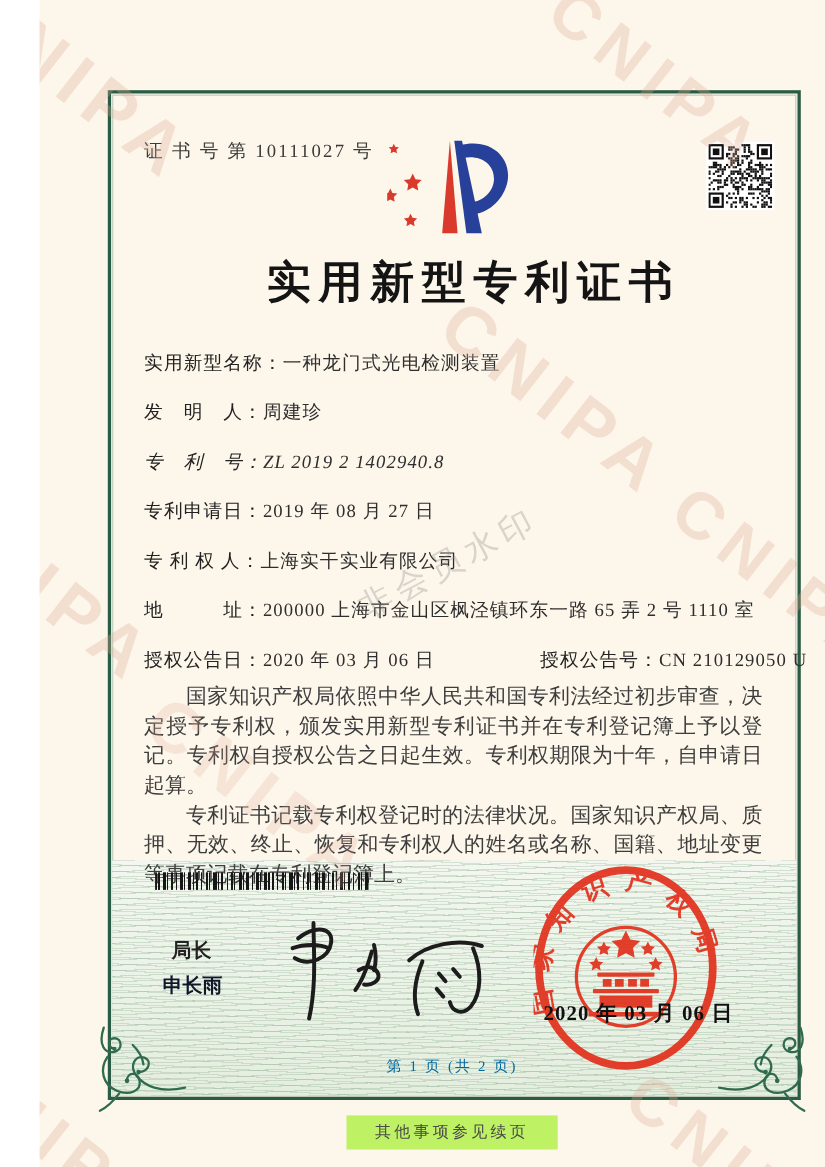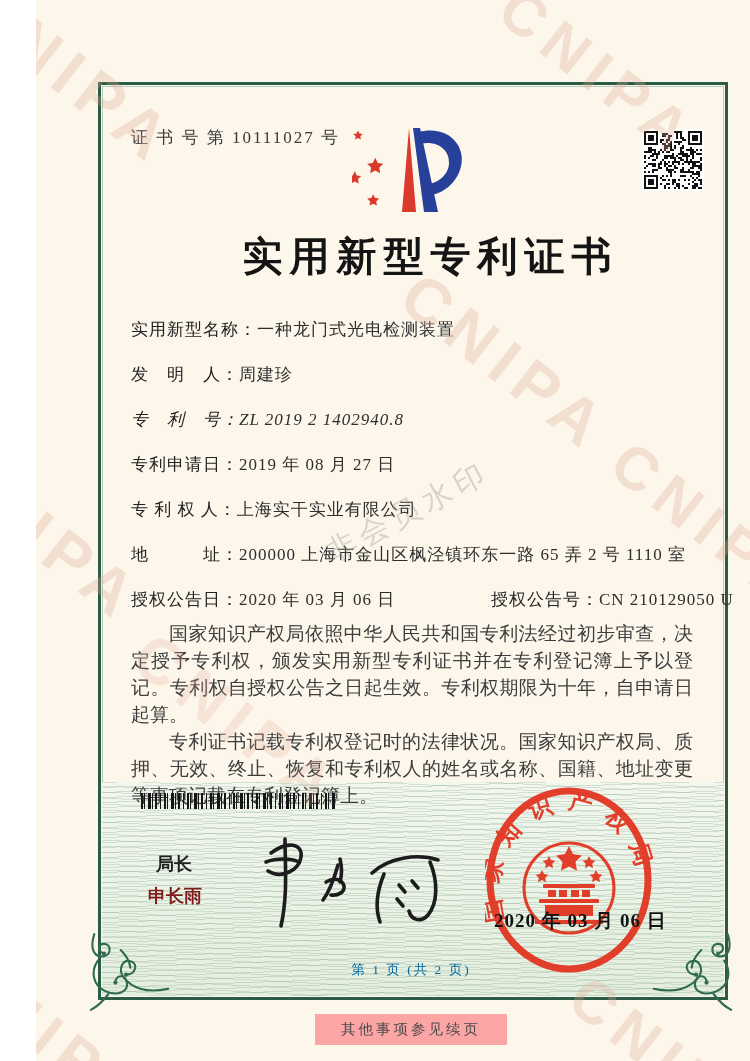--- a/index.html
+++ b/index.html
@@ -55,36 +55,36 @@
     background:repeating-linear-gradient(90deg,
       #161616 0 2px, rgba(0,0,0,0) 2px 3px,
       #161616 3px 4px, rgba(0,0,0,0) 4px 7px,
       #161616 7px 10px, rgba(0,0,0,0) 10px 11px,
       #161616 11px 12px, rgba(0,0,0,0) 12px 14px,
       #161616 14px 16px, rgba(0,0,0,0) 16px 19px,
       #161616 19px 20px, rgba(0,0,0,0) 20px 23px);
   }
   
   .sig-title{position:absolute; left:120px; top:852px; font-family:"Liberation Sans","DejaVu Sans",sans-serif; font-weight:bold; font-size:18px; color:#222;}
-  .sig-name{position:absolute; left:112px; top:884px; font-family:"Liberation Sans","DejaVu Sans",sans-serif; font-weight:bold; font-size:18px; color:#7f1d1d;}
+  .sig-name{position:absolute; left:112px; top:884px; font-family:"Liberation Sans","DejaVu Sans",sans-serif; font-weight:bold; font-size:18px; color:#0f172a;}
   .sig-hand{position:absolute; left:205px; top:833px;}
   
   .seal{position:absolute; left:449px; top:786px; opacity:0.92;}
   .seal-date{
     position:absolute; left:458px; top:908px; width:210px;
     font-size:19px; font-weight:bold; letter-spacing:1px; color:#111; white-space:nowrap;
   }
   
   .page-indicator{
     position:absolute; left:0; right:0; top:961px; text-align:center;
     font-size:13.5px; letter-spacing:2px; color:#0369a1;
   }
   .note{
     position:absolute; left:50%; top:1014px; transform:translateX(-50%);
-    background:#fca5a5; padding:6px 26px; font-size:14.5px; letter-spacing:3px; color:#4a4a4a;
+    background:#bef264; padding:6px 26px; font-size:14.5px; letter-spacing:3px; color:#4a4a4a;
     white-space:nowrap;
   }
   
   .orn{position:absolute; width:88px; height:80px;}
   .orn-left{left:46px; top:932px;}
   .orn-right{left:616px; top:932px; transform:scaleX(-1);}
   
   .wm{
     position:absolute; font-family:"Liberation Sans","DejaVu Sans",sans-serif;
     font-weight:bold; letter-spacing:10px; color:rgba(223,170,148,0.30);

